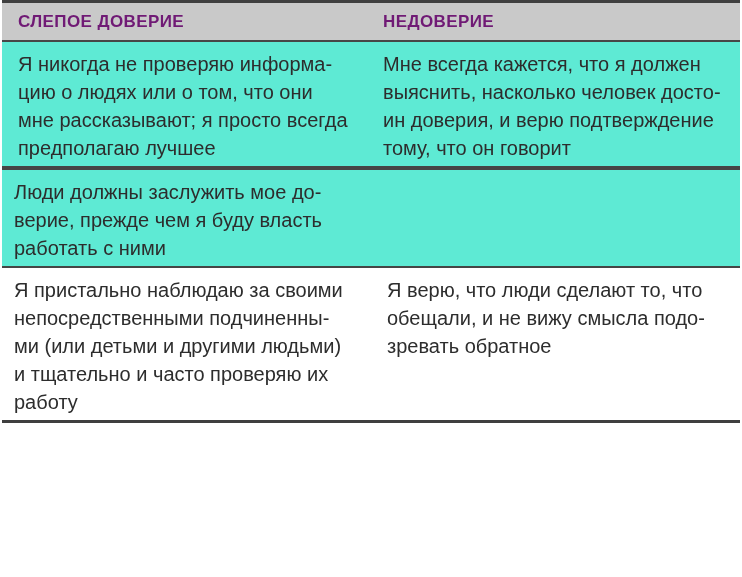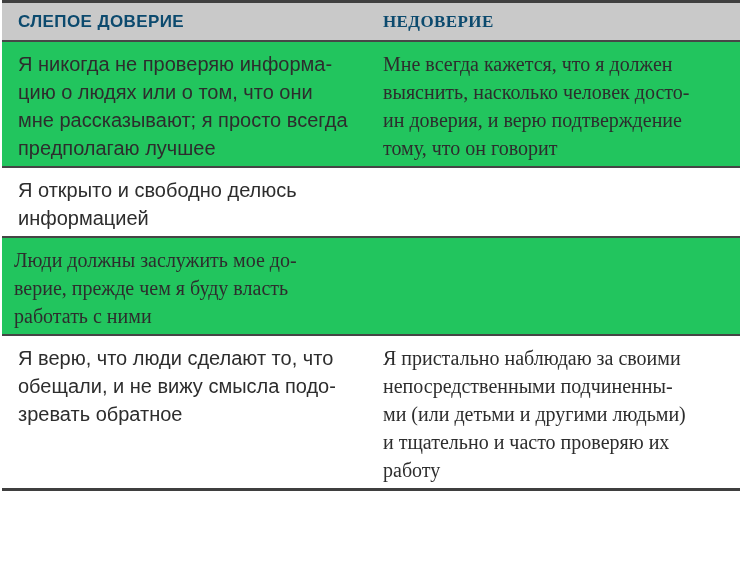--- a/index.html
+++ b/index.html
@@ -29,40 +29,39 @@
   .t-header {
     background: #c9c9c9;
     border-bottom: 2px solid #474747;
   }
   .t-header .t-cell {
     padding: 9px 14px 8px 16px;
     font-size: 17px;
     font-weight: bold;
     line-height: 20px;
     letter-spacing: 0.4px;
-    color: #0c4a6e;
+    color: #701a75;
     text-transform: uppercase;
   }
   .t-body-row {
     border-bottom: 2px solid #454545;
   }
   .t-body-row:last-child {
     border-bottom: none;
   }
-  .t-body-row.odd { background: #22c55e; }
+  .t-body-row.odd { background: #5eead4; }
   .t-body-row.even { background: #ffffff; }
   .t-cell {
     padding: 8px 18px 4px 16px;
     font-size: 20px;
     line-height: 28px;
     white-space: pre-line;
   }
   .t-cell.right-col {
     padding-left: 12px;
-    font-family: Liberation Serif, serif;
   }
 </style>
 </head>
 <body>
 
 <div class="page">
   <div class="trust-table">
 
     <div class="t-row t-header">
       <div class="t-cell left-col">СЛЕПОЕ ДОВЕРИЕ</div>
@@ -74,35 +73,33 @@
 цию о людях или о том, что они
 мне рассказывают; я просто всегда
 предполагаю лучшее</div>
       <div class="t-cell right-col">Мне всегда кажется, что я должен
 выяснить, насколько человек досто-
 ин доверия, и верю подтверждение
 тому, что он говорит</div>
     </div>
 
     <div class="t-row t-body-row even">
-      <div class="t-cell left-col">Я открыто и свободно делюсь
-информацией</div>
     </div>
 
     <div class="t-row t-body-row odd">
       <div class="t-cell right-col">Люди должны заслужить мое до-
 верие, прежде чем я буду власть
 работать с ними</div>
     </div>
 
     <div class="t-row t-body-row even">
-      <div class="t-cell left-col">Я верю, что люди сделают то, что
-обещали, и не вижу смысла подо-
-зревать обратное</div>
       <div class="t-cell right-col">Я пристально наблюдаю за своими
 непосредственными подчиненны-
 ми (или детьми и другими людьми)
 и тщательно и часто проверяю их
 работу</div>
+      <div class="t-cell left-col">Я верю, что люди сделают то, что
+обещали, и не вижу смысла подо-
+зревать обратное</div>
     </div>
 
   </div>
 </div>
 
 </body></html>

